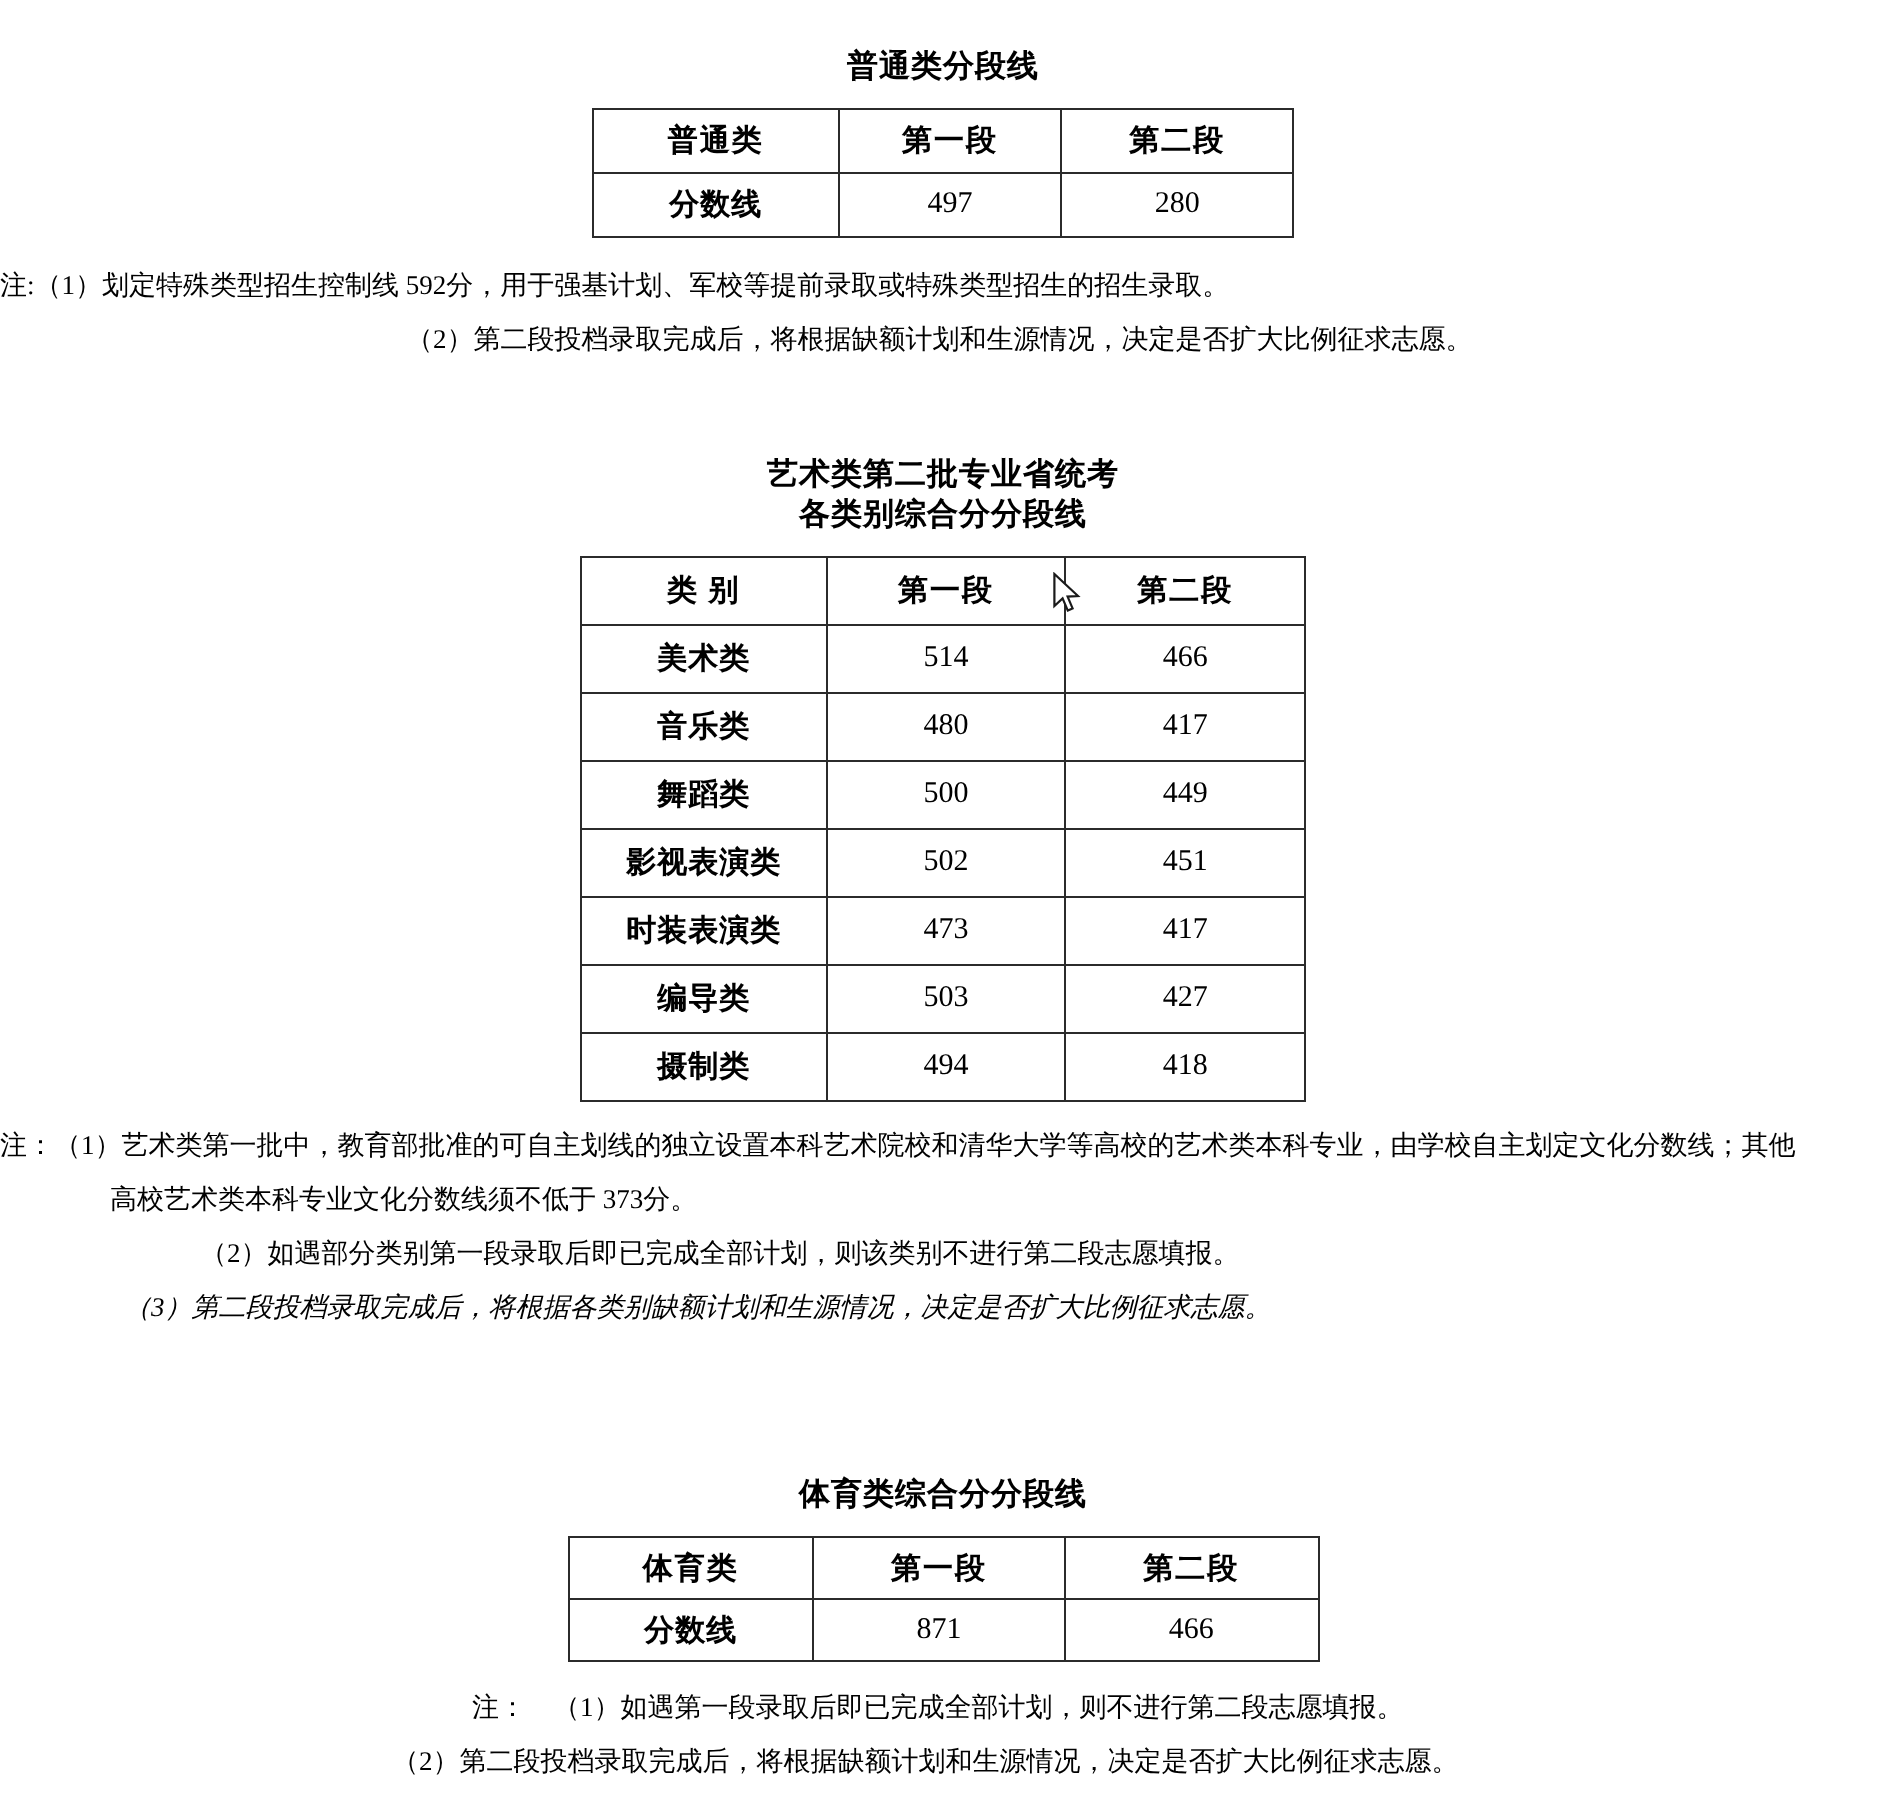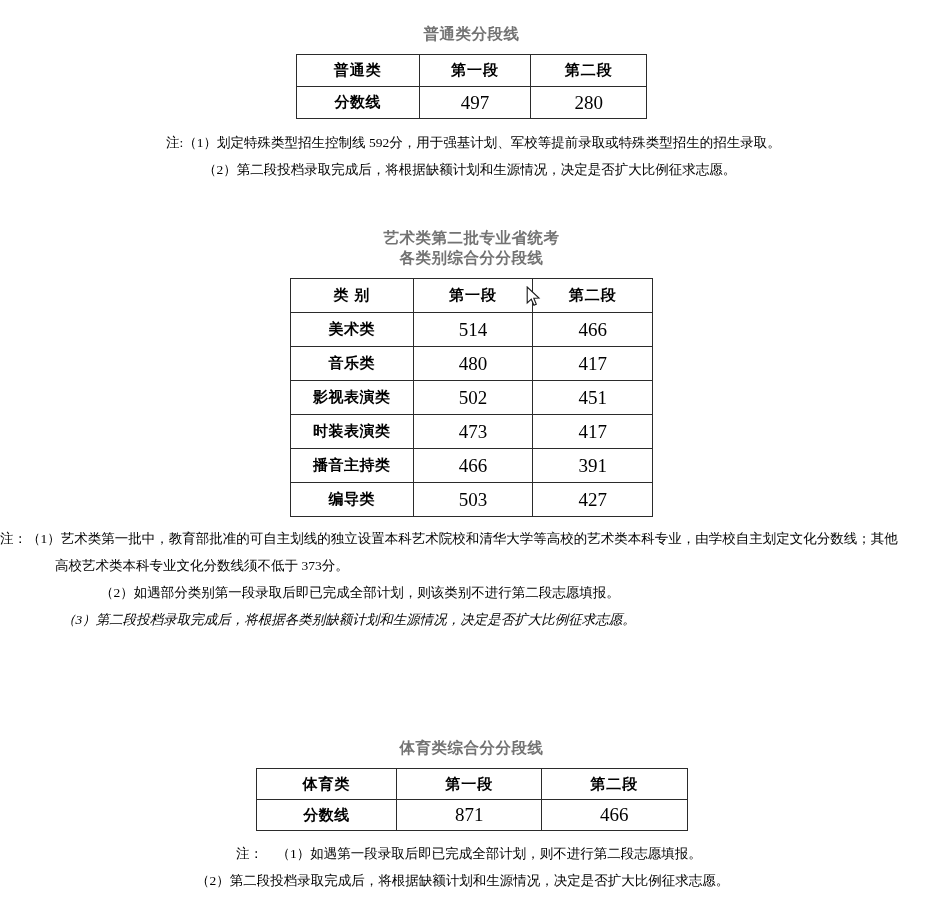--- a/index.html
+++ b/index.html
@@ -31,21 +31,21 @@
   #section-art     { top: 228px; }
   #section-sports  { top: 738px; }
 
   .section-title {
     text-align: center;
     font-weight: bold;
     font-size: 15.5px;
     line-height: 20px;
     letter-spacing: 0.5px;
     margin: 0 0 10px 0;
-    color: #737373;
+    color: #000000;
   }
   .section-title .ttl-line { display: block; }
 
   
   table.score-table {
     border-collapse: collapse;
     margin: 0 auto;
     background: #fff;
   }
   table.score-table td,
@@ -61,58 +61,58 @@
   table.score-table th {
     font-weight: bold;
     letter-spacing: 1px;
   }
   table.score-table td.label-cell {
     font-weight: bold;
     letter-spacing: 0.5px;
   }
   table.score-table td.num-cell {
     font-family: "Liberation Serif", "DejaVu Serif", serif;
-    font-size: 19px;
+    font-size: 15px;
   }
 
   
   #table-general { width: 351px; }
   #table-general th, #table-general td { height: 31px; }
   #table-general col.c0 { width: 123px; }
   #table-general col.c1 { width: 112px; }
   #table-general col.c2 { width: 116px; }
 
   
   #table-art { width: 363px; }
   #table-art th, #table-art td { height: 33px; }
   #table-art col.c0 { width: 123px; }
   #table-art col.c1 { width: 120px; }
   #table-art col.c2 { width: 120px; }
 
   
-  #table-sports { width: 432px; }
+  #table-sports { width: 376px; }
   #table-sports th, #table-sports td { height: 30px; }
   #table-sports col.c0 { width: 123px; }
   #table-sports col.c1 { width: 126px; }
   #table-sports col.c2 { width: 127px; }
 
   
   .notes {
     margin: 0;
     padding: 0;
     font-size: 13.5px;
     line-height: 27px;
     color: #000;
   }
   .note-line {
     white-space: pre;
     display: block;
   }
   .notes-general { margin-top: 10px; }
-  .notes-general .note-line.n1 { padding-left: 166px; }
+  .notes-general .note-line.n1 { }
   .notes-general .note-line.n2 { padding-left: 203px; }
 
   .notes-art { margin-top: 8px; }
   .notes-art .note-line.a1 { padding-left: 0; }
   .notes-art .note-line.a1b { padding-left: 55px; }
   .notes-art .note-line.a2 { padding-left: 100px; }
   .notes-art .note-line.a3 { padding-left: 62px; font-style: italic; }
 
   .notes-sports { margin-top: 9px; }
   .notes-sports .note-line.s1 { padding-left: 236px; }
@@ -190,38 +190,43 @@
           <td class="label-cell">美术类</td>
           <td class="num-cell">514</td>
           <td class="num-cell">466</td>
         </tr>
         <tr>
           <td class="label-cell">音乐类</td>
           <td class="num-cell">480</td>
           <td class="num-cell">417</td>
         </tr>
         <tr>
+          <td class="label-cell">舞蹈类</td>
+          <td class="num-cell">500</td>
+          <td class="num-cell">449</td>
+        </tr>
+        <tr>
           <td class="label-cell">影视表演类</td>
           <td class="num-cell">502</td>
           <td class="num-cell">451</td>
         </tr>
         <tr>
           <td class="label-cell">时装表演类</td>
           <td class="num-cell">473</td>
           <td class="num-cell">417</td>
         </tr>
         <tr>
-          <td class="label-cell">播音主持类</td>
-          <td class="num-cell">466</td>
-          <td class="num-cell">391</td>
-        </tr>
-        <tr>
           <td class="label-cell">编导类</td>
           <td class="num-cell">503</td>
           <td class="num-cell">427</td>
+        </tr>
+        <tr>
+          <td class="label-cell">摄制类</td>
+          <td class="num-cell">494</td>
+          <td class="num-cell">418</td>
         </tr>
       </tbody>
     </table>
 
     <div class="notes notes-art">
       <span class="note-line a1">注：（1）艺术类第一批中，教育部批准的可自主划线的独立设置本科艺术院校和清华大学等高校的艺术类本科专业，由学校自主划定文化分数线；其他</span>
       <span class="note-line a1b">高校艺术类本科专业文化分数线须不低于 373分。</span>
       <span class="note-line a2">（2）如遇部分类别第一段录取后即已完成全部计划，则该类别不进行第二段志愿填报。</span>
       <span class="note-line a3">（3）第二段投档录取完成后，将根据各类别缺额计划和生源情况，决定是否扩大比例征求志愿。</span>
     </div>

